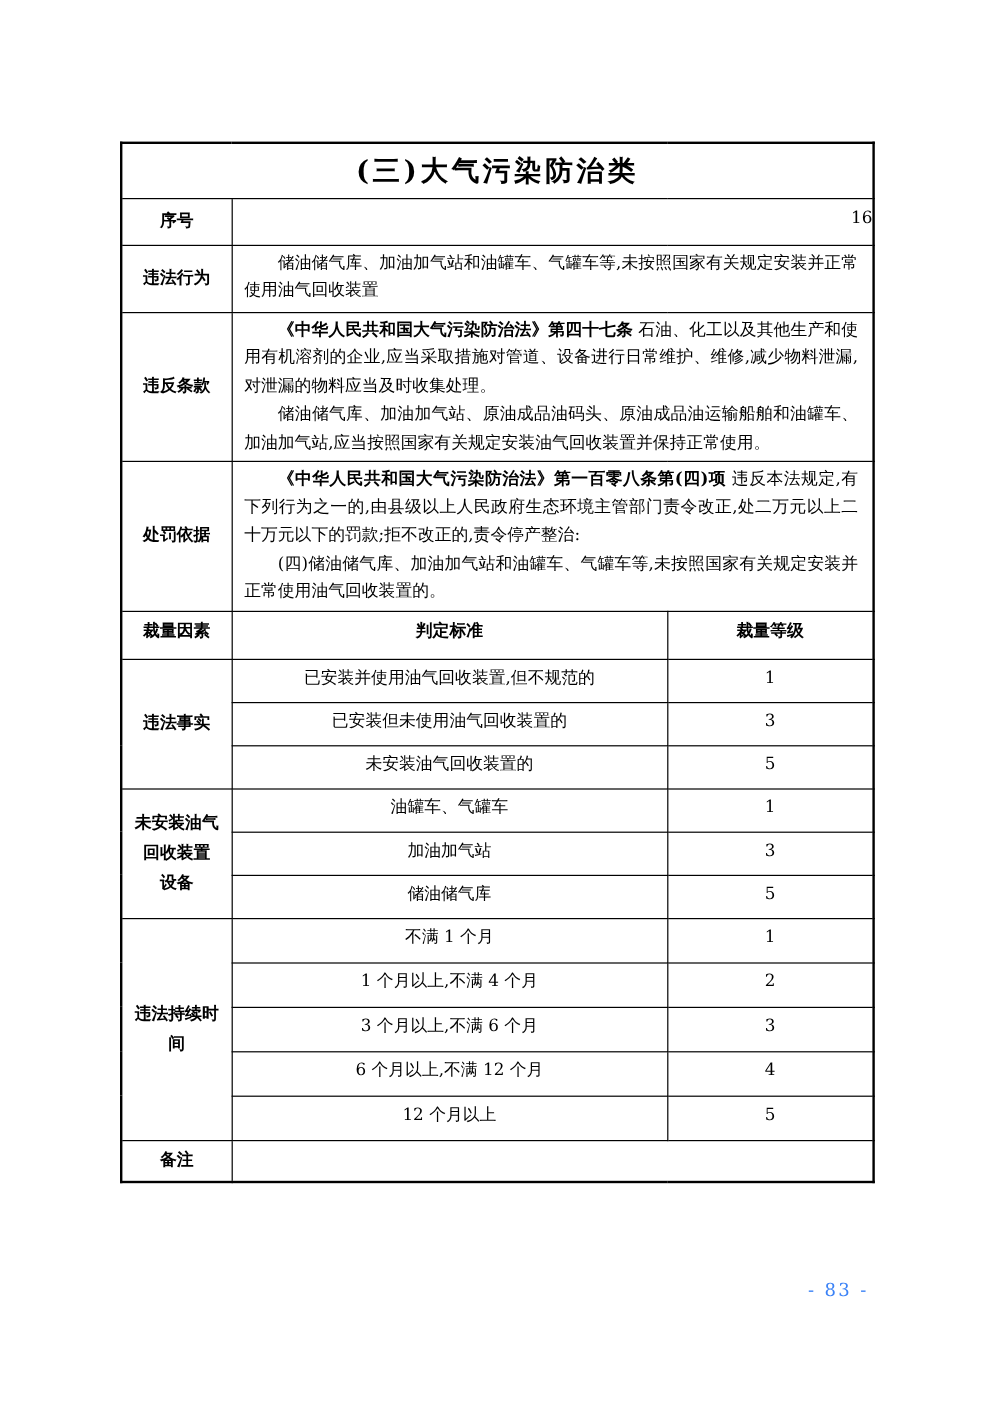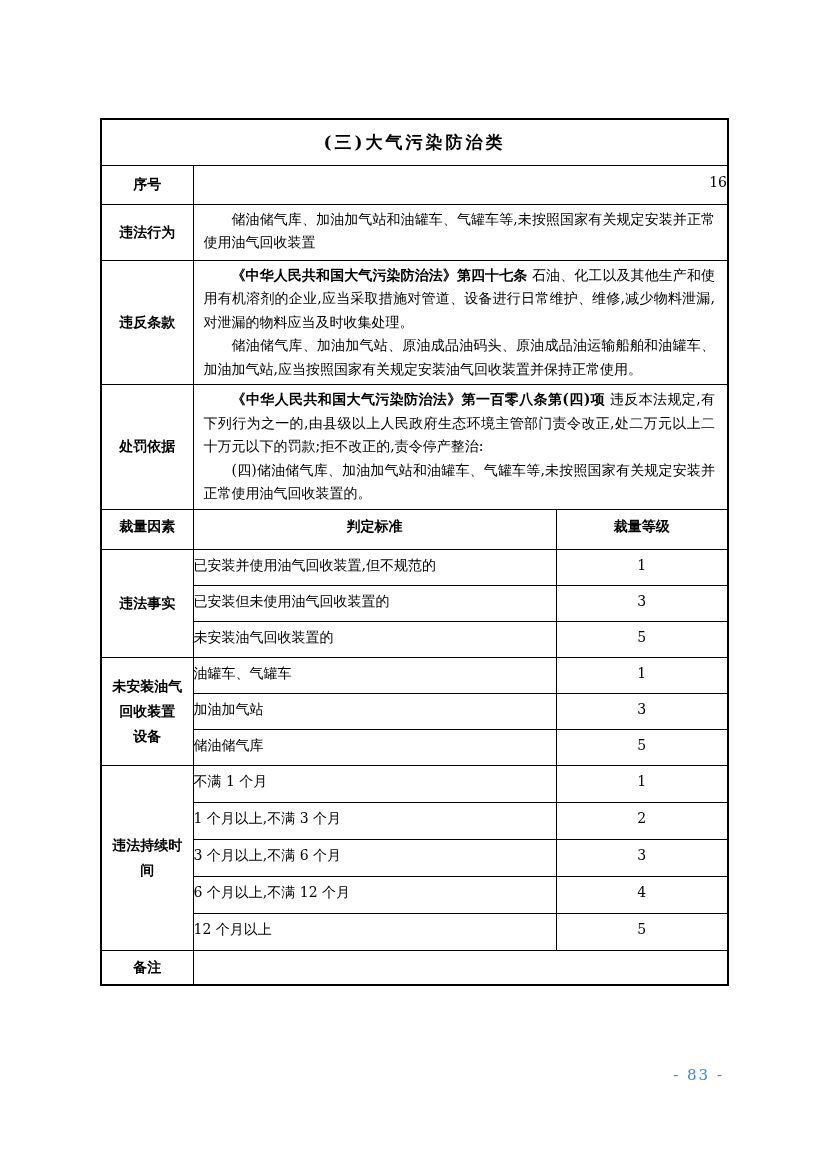--- a/index.html
+++ b/index.html
@@ -32,21 +32,21 @@
   col.c1 { width: 92px; }
   col.c2 { width: 363px; }
   col.c3 { width: 172px; }
 
   .title-row { height: 46px; }
   .title-cell {
     text-align: center;
     vertical-align: middle;
     font-family: "DejaVu Serif", "Liberation Serif", serif;
     font-weight: bold;
-    font-size: 17px;
+    font-size: 23px;
     letter-spacing: 3px;
   }
   .lbl {
     font-family: "DejaVu Sans", "Liberation Sans", sans-serif;
     font-weight: bold;
     text-align: center;
     vertical-align: middle;
     padding: 2px 8px;
     white-space: pre-line;
     line-height: 25px;
@@ -73,20 +73,21 @@
     text-indent: 2em;
   }
   .head-cell {
     font-family: "DejaVu Sans", "Liberation Sans", sans-serif;
     font-weight: bold;
     text-align: center;
     vertical-align: top;
     padding-top: 5px;
   }
   .crit {
+    text-align: center;
     padding-top: 4px;
     margin-top: 11px;
   }
   .grade {
     text-align: center;
     padding-top: 4px;
   }
   .page-number {
     position: absolute;
     top: 1066px;
@@ -175,21 +176,21 @@
       <td class="crit">储油储气库</td>
       <td class="grade">5</td>
     </tr>
 
     <tr class="r-time">
       <td class="lbl" rowspan="5">违法持续时间</td>
       <td class="crit">不满 1 个月</td>
       <td class="grade">1</td>
     </tr>
     <tr class="r-time">
-      <td class="crit">1 个月以上,不满 3 个月</td>
+      <td class="crit">1 个月以上,不满 4 个月</td>
       <td class="grade">2</td>
     </tr>
     <tr class="r-time">
       <td class="crit">3 个月以上,不满 6 个月</td>
       <td class="grade">3</td>
     </tr>
     <tr class="r-time">
       <td class="crit">6 个月以上,不满 12 个月</td>
       <td class="grade">4</td>
     </tr>

